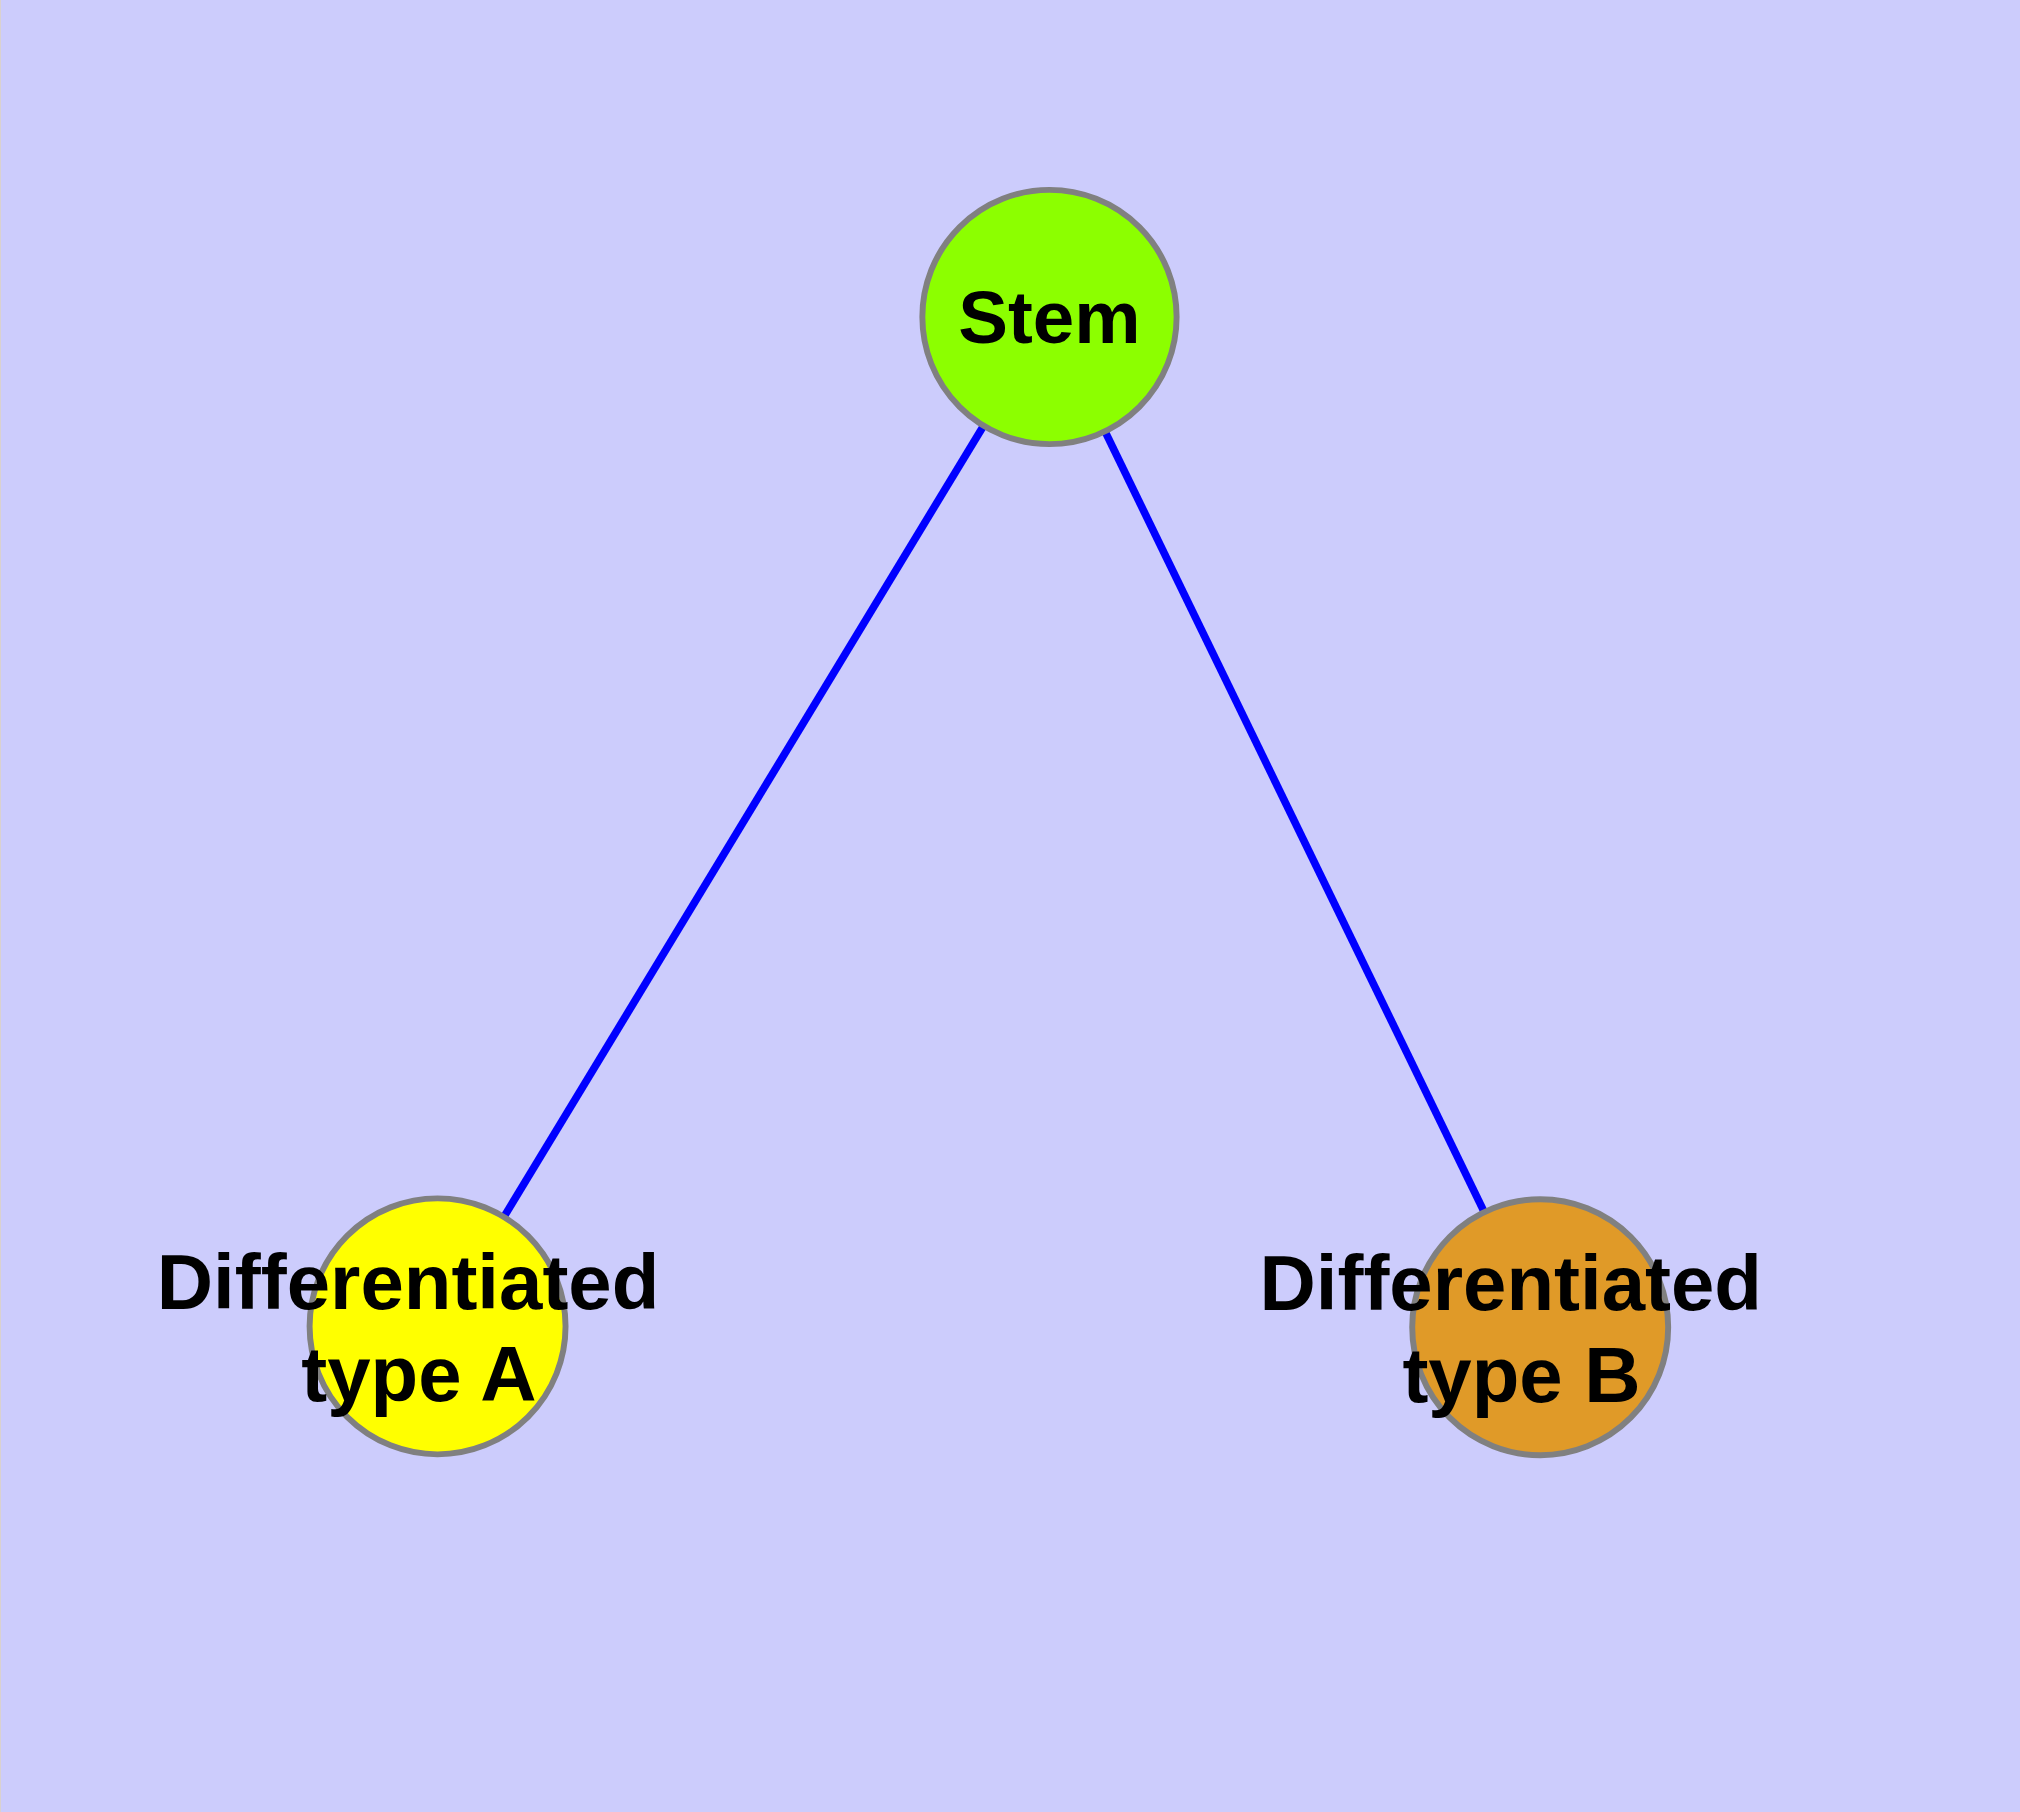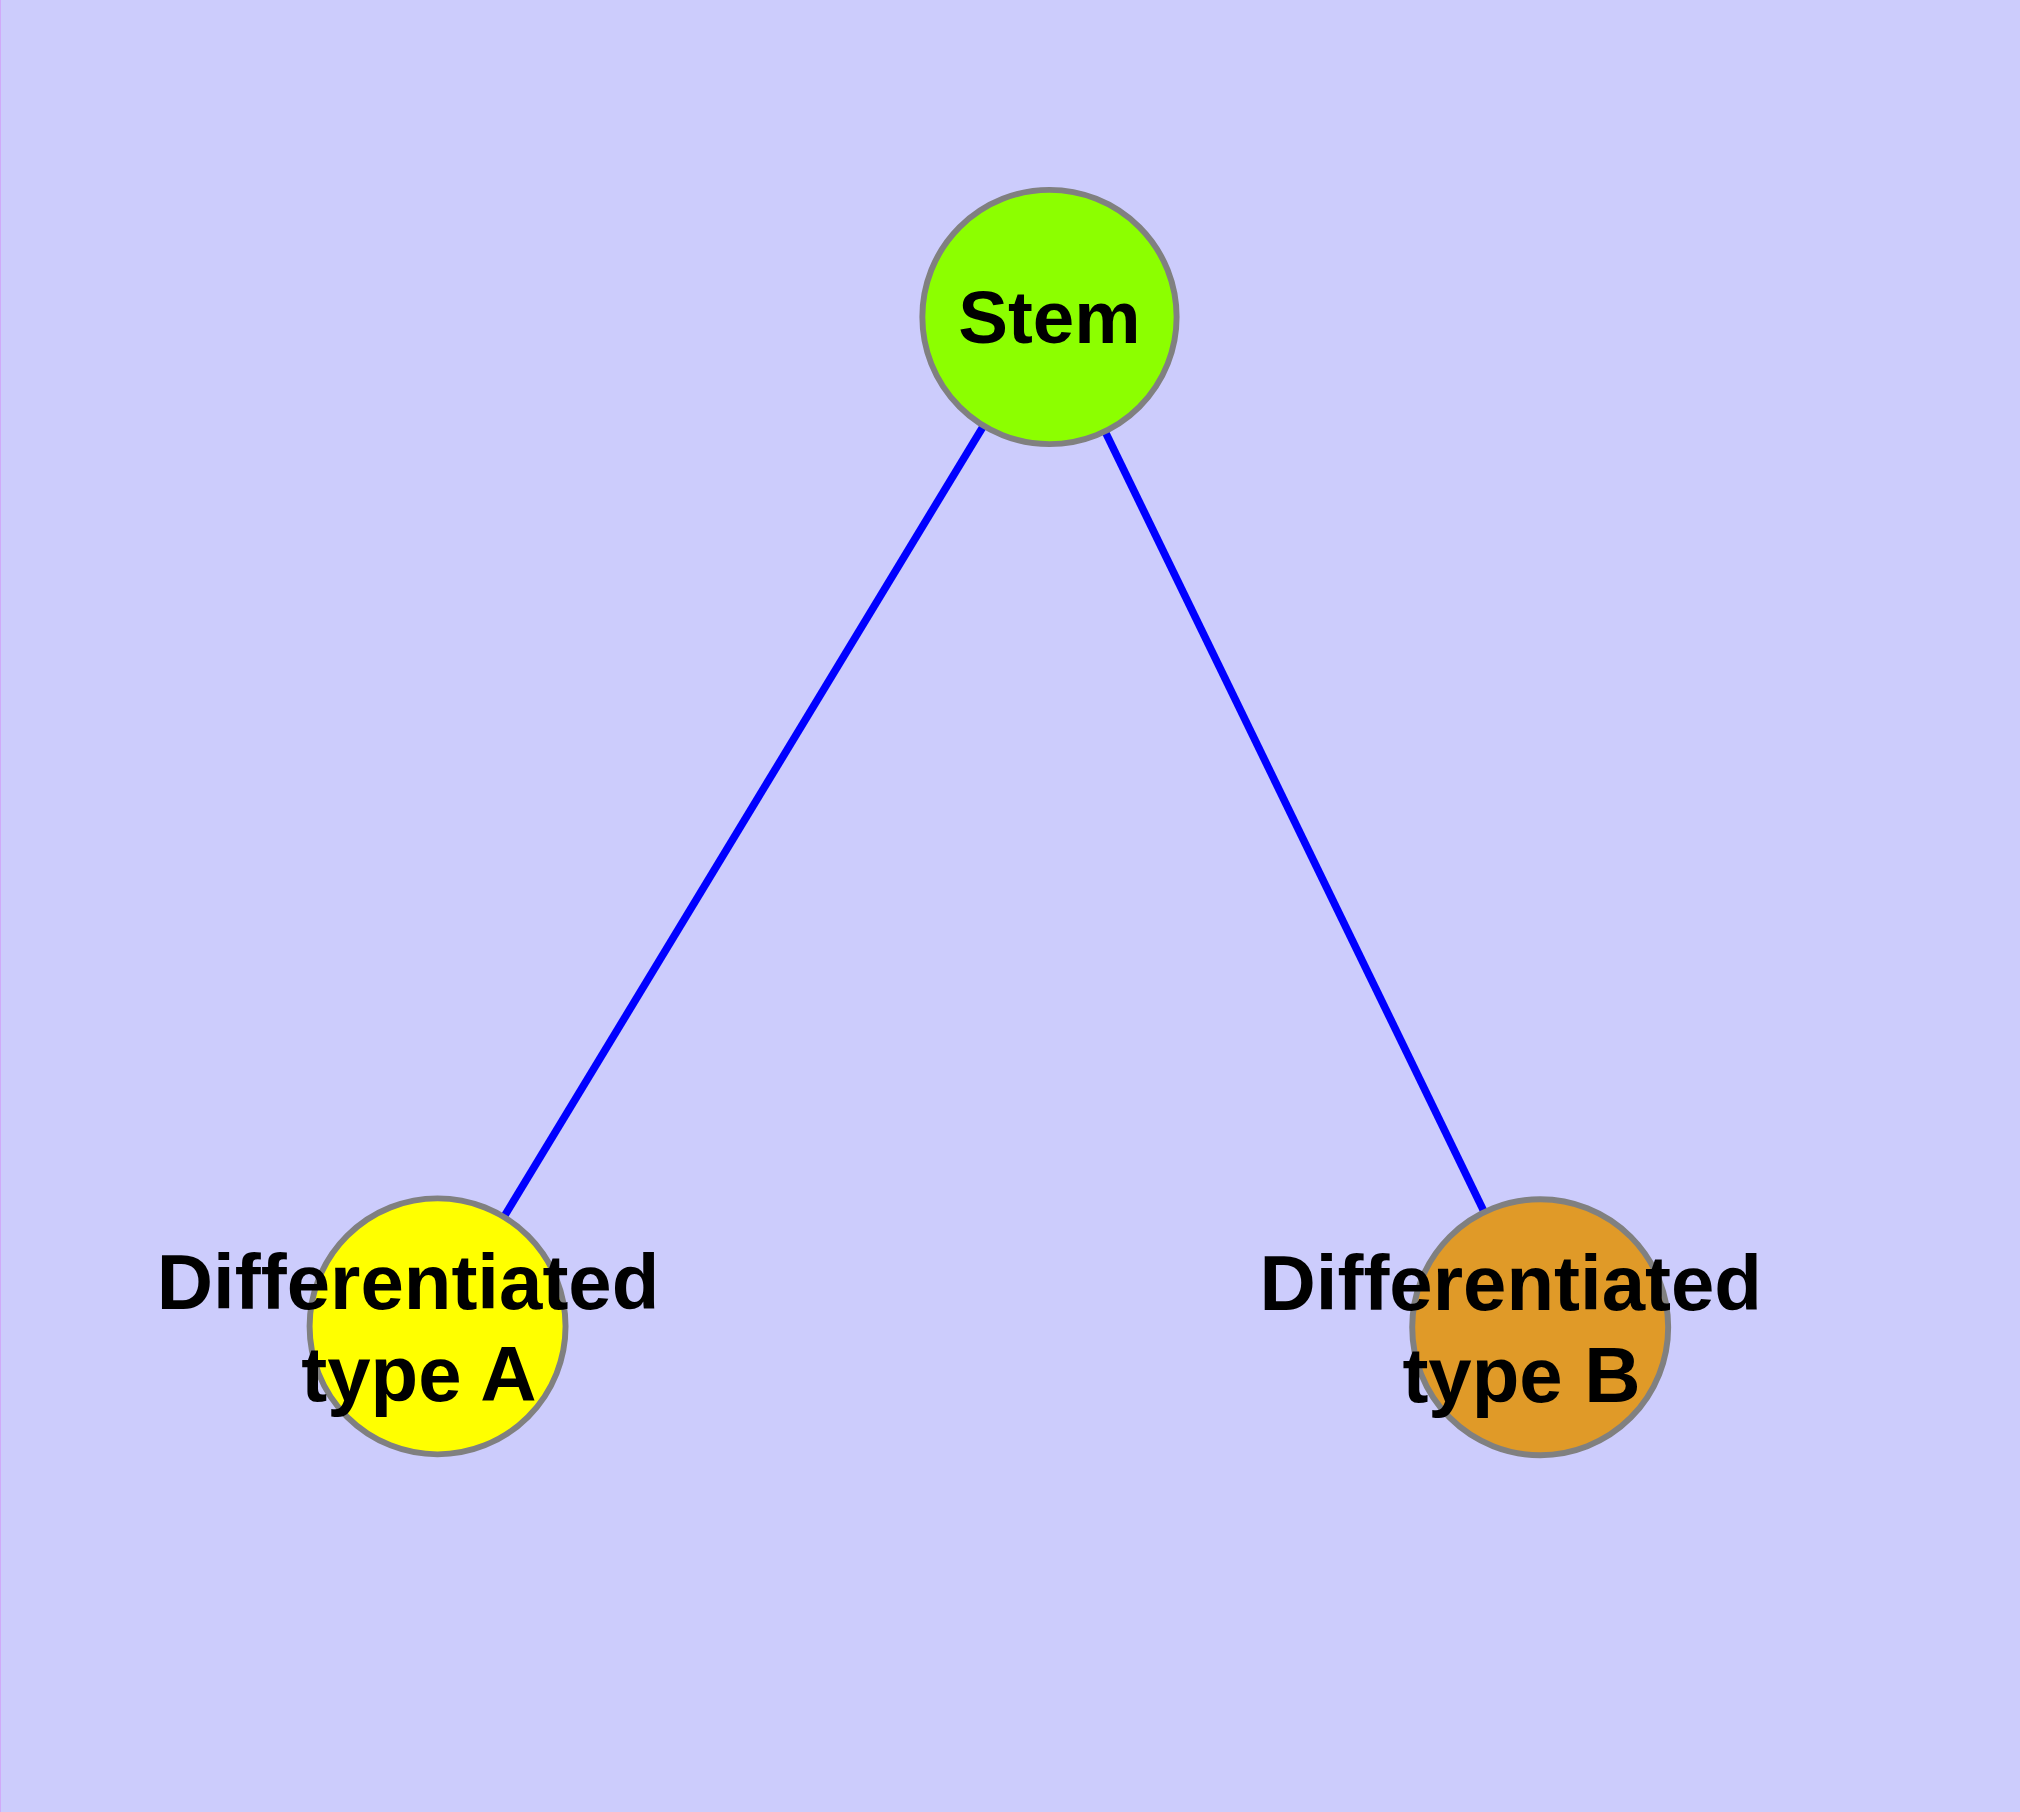--- a/index.html
+++ b/index.html
@@ -5,21 +5,21 @@
   html, body {
     margin: 0;
     padding: 0;
     background: #ffffff;
   }
   #canvas {
     position: relative;
     width: 2021px;
     height: 1812px;
     overflow: hidden;
-    background: #d946ef;
+    background: #fde047;
     font-family: "Liberation Sans", sans-serif;
   }
   #graph-svg {
     position: absolute;
     top: 0;
     left: 0;
     width: 2021px;
     height: 1812px;
     display: block;
   }

